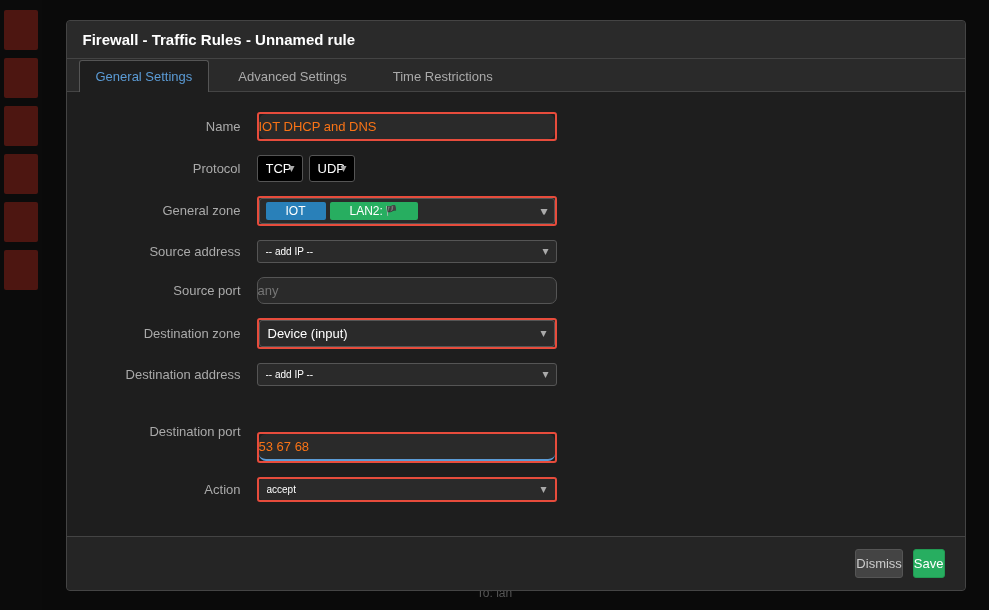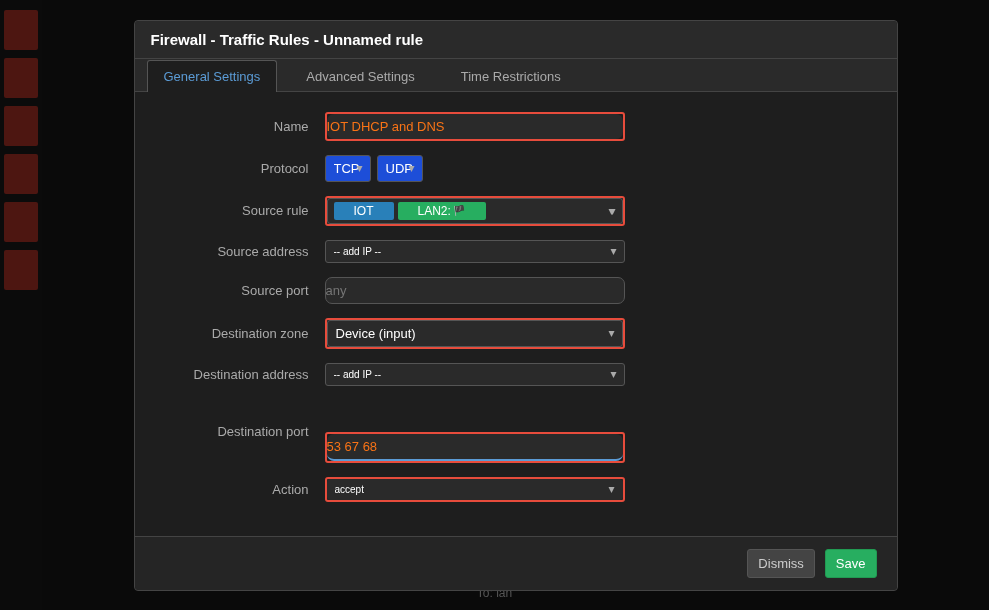--- a/index.html
+++ b/index.html
@@ -38,21 +38,21 @@
       height: 40px;
       border-radius: 2px;
       margin: 2px 0;
     }
 
     .dialog {
       position: relative;
       background: #222;
       border: 1px solid #444;
       border-radius: 4px;
-      width: 764px;
+      width: 900px;
       padding: 0;
       z-index: 10;
       margin-left: 42px;
     }
 
     .dialog-title {
       background: #2a2a2a;
       padding: 10px 16px;
       font-size: 15px;
       font-weight: bold;
@@ -157,21 +157,21 @@
     
     .protocol-selects {
       display: flex;
       gap: 6px;
       align-items: center;
       max-width: 300px;
     }
 
     .protocol-select {
       flex: 1;
-      background: #1d4ed8;
+      background: #000000;
       border: 1px solid #555;
       color: #fff;
       padding: 5px 8px;
       border-radius: 3px;
       font-size: 13px;
       cursor: pointer;
       appearance: none;
       -webkit-appearance: none;
       outline: none;
     }
@@ -231,21 +231,21 @@
       display: flex;
       justify-content: flex-end;
       padding: 12px 20px;
       background: #252525;
       border-top: 1px solid #444;
       gap: 10px;
       border-radius: 0 0 4px 4px;
     }
 
     .btn {
-      padding: 6px 10px;
+      padding: 6px 0;
       border-radius: 3px;
       font-size: 13px;
       cursor: pointer;
       border: none;
       outline: none;
     }
 
     .btn-dismiss {
       background: #444;
       color: #ccc;
@@ -346,21 +346,21 @@
           <select class="protocol-select">
             <option>UDP</option>
             <option>TCP</option>
             <option>ANY</option>
           </select>
         </div>
       </div>
     </div>
 
     <div class="form-row">
-      <div class="form-label">Source rule</div>
+      <div class="form-label">General zone</div>
       <div class="form-control">
         <div class="source-zone-highlighted">
           <div class="select-wrapper">
             <div class="tag-input" style="cursor:pointer;">
               <span class="tag iot">IOT</span>
               <span class="tag lan2">
                 <span>LAN2:</span>
                 <span class="tag-icon">🏴</span>
               </span>
               <span style="margin-left:auto; color:#aaa; font-size:12px;">▾</span>

